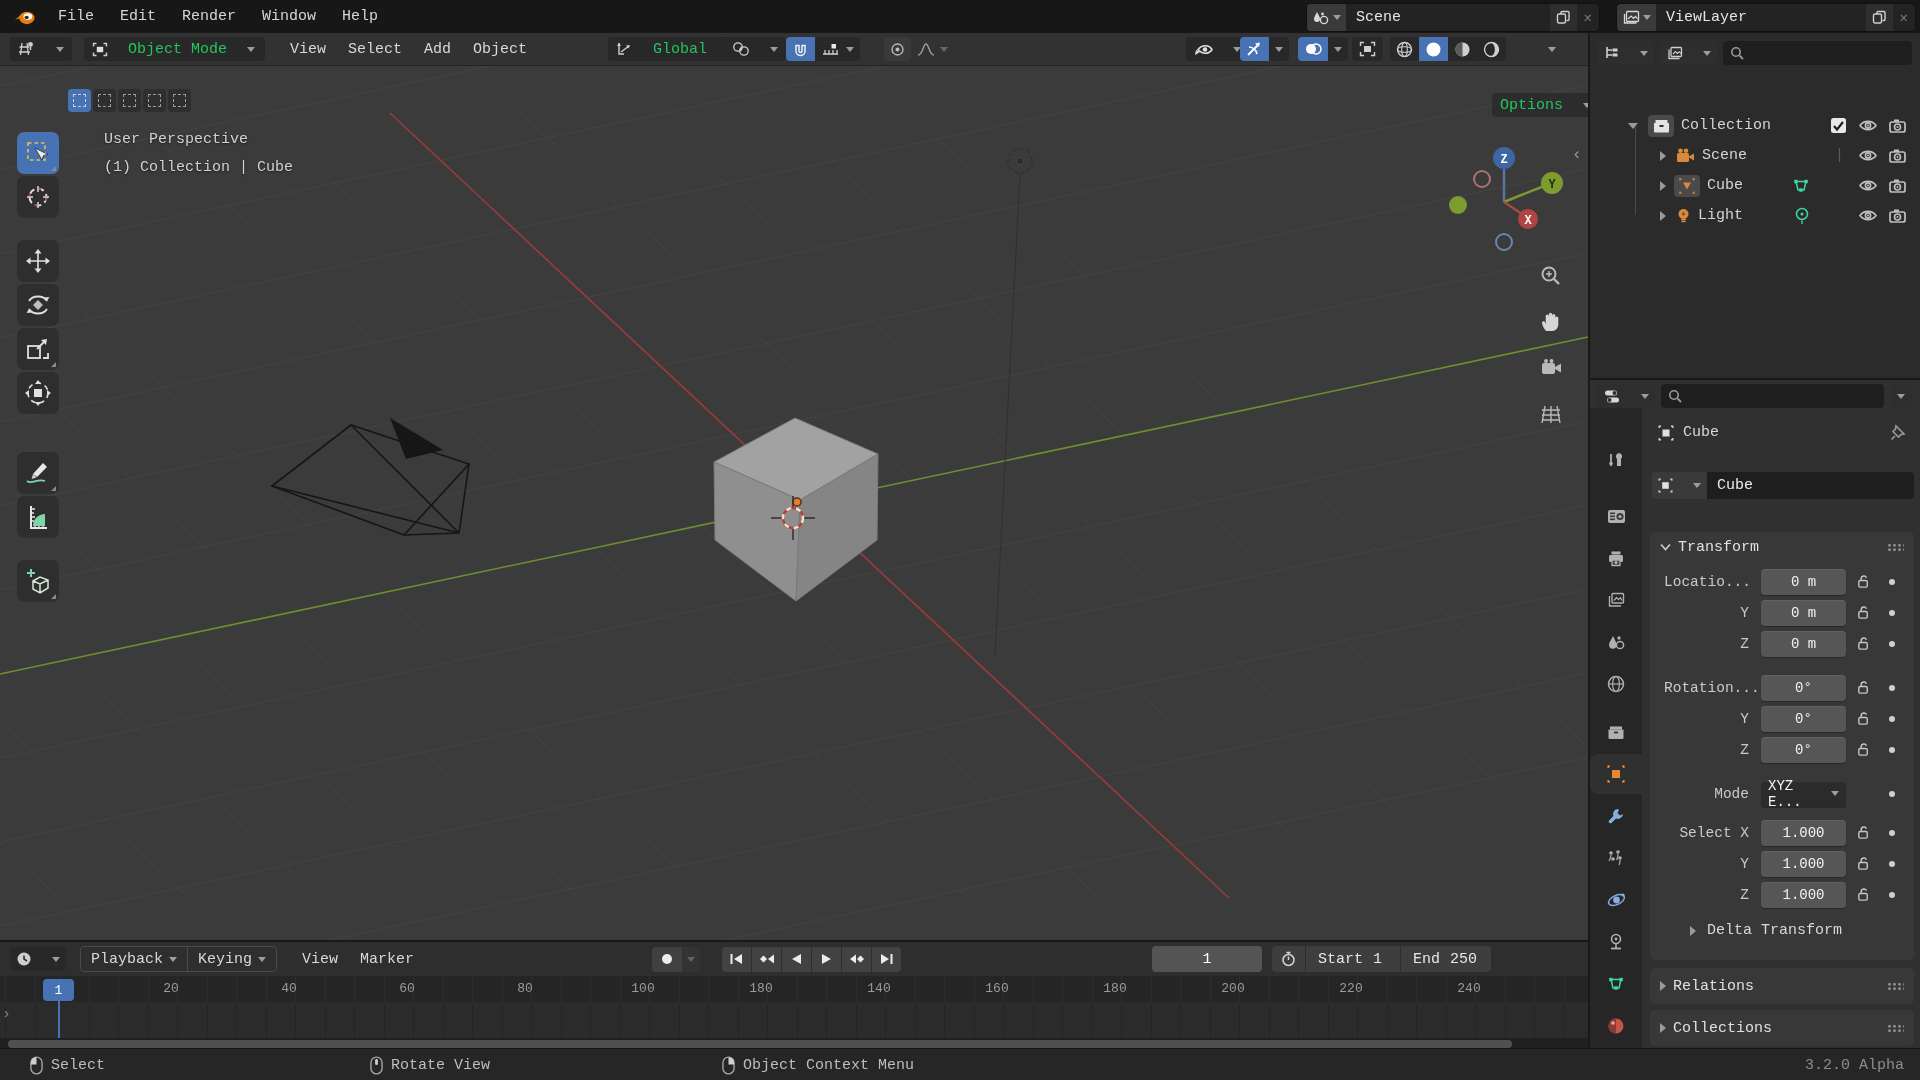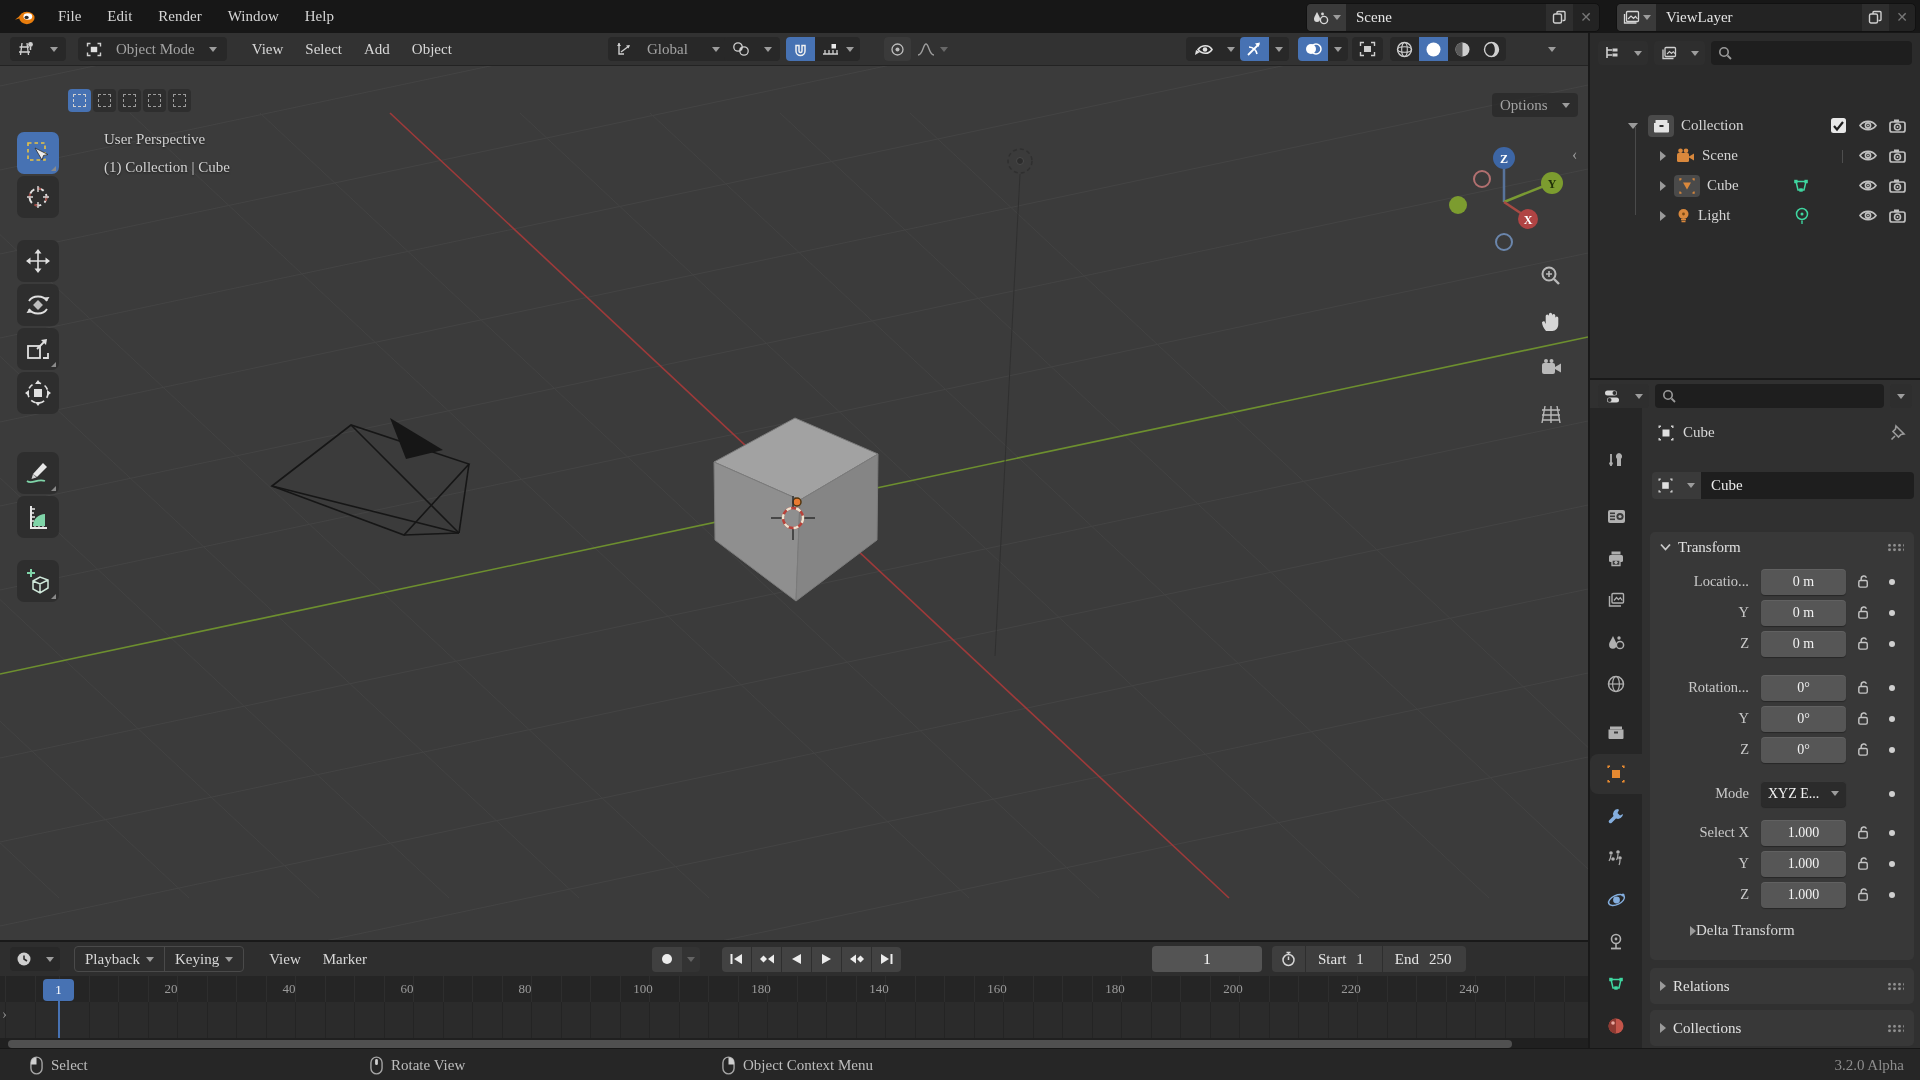--- a/index.html
+++ b/index.html
@@ -1,22 +1,22 @@
 <!DOCTYPE html>
 <html><head>
 <meta charset="utf-8">
 <style>
   html,body{margin:0;padding:0;background:#111;}
   #app{position:relative;width:1920px;height:1080px;overflow:hidden;
-       font-family:Liberation Serif, serif;
+       font-family:Liberation Mono, monospace;
        color:#d8d8d8;font-size:15px;background:#3b3b3b;-webkit-font-smoothing:antialiased;}
   .abs{position:absolute;}
   .flex{display:flex;align-items:center;}
-  .btn{display:flex;align-items:center;gap:14px;background:#282828;border-radius:4px;
-       padding:2px 8px;height:24px;box-sizing:border-box;color:#a3a3a3;}
+  .btn{display:flex;align-items:center;gap:20px;background:#282828;border-radius:4px;
+       padding:2px 8px;height:24px;box-sizing:border-box;color:#22c55e;}
   .chev{width:0;height:0;border-left:4px solid transparent;border-right:4px solid transparent;
         border-top:5px solid #9d9d9d;display:inline-block;}
   .tri-right{width:0;height:0;border-top:5px solid transparent;border-bottom:5px solid transparent;
         border-left:6px solid #9a9a9a;display:inline-block;}
   .tri-down{width:0;height:0;border-left:5px solid transparent;border-right:5px solid transparent;
         border-top:6px solid #9a9a9a;display:inline-block;}
   
   #topbar{left:0;top:0;width:1920px;height:33px;background:#171717;display:flex;align-items:center;}
   .menu-item{padding:0 13px;color:#d5d5d5;height:33px;display:flex;align-items:center;}
   .ws-tab{padding:4px 14px;color:#8f8f8f;border-radius:5px 5px 0 0;height:25px;display:flex;align-items:flex-end;box-sizing:border-box;white-space:nowrap;}
@@ -920,21 +920,21 @@
           <span class="tlabel">Z</span>
           <span class="tfield">1.000</span>
           <span class="lockcol">
               <svg width="15" height="15" viewBox="0 0 16 16">
                 <rect x="3" y="7" width="9" height="7" rx="1.5" fill="none" stroke="#c4c4c4" stroke-width="1.5"></rect>
                 <path d="M5.5 7 V5 a2.9 2.9 0 0 1 5.6 -1" fill="none" stroke="#c4c4c4" stroke-width="1.5"></path>
               </svg>
             </span>
           <span class="tdot"></span>
         </div>
-        <div class="flex" style="margin:14px 0 6px 26px;gap:0">
+        <div class="flex" style="margin:14px 0 6px 26px;gap:11px">
           <span class="tri-right"></span>
           <span>Delta Transform</span>
         </div>
       </div>
     </div>
 
     <div class="pbox" style="top:588px;height:36px">
       <div class="pbox-head" style="height:36px">
         <span class="tri-right"></span>
         <span>Relations</span>

